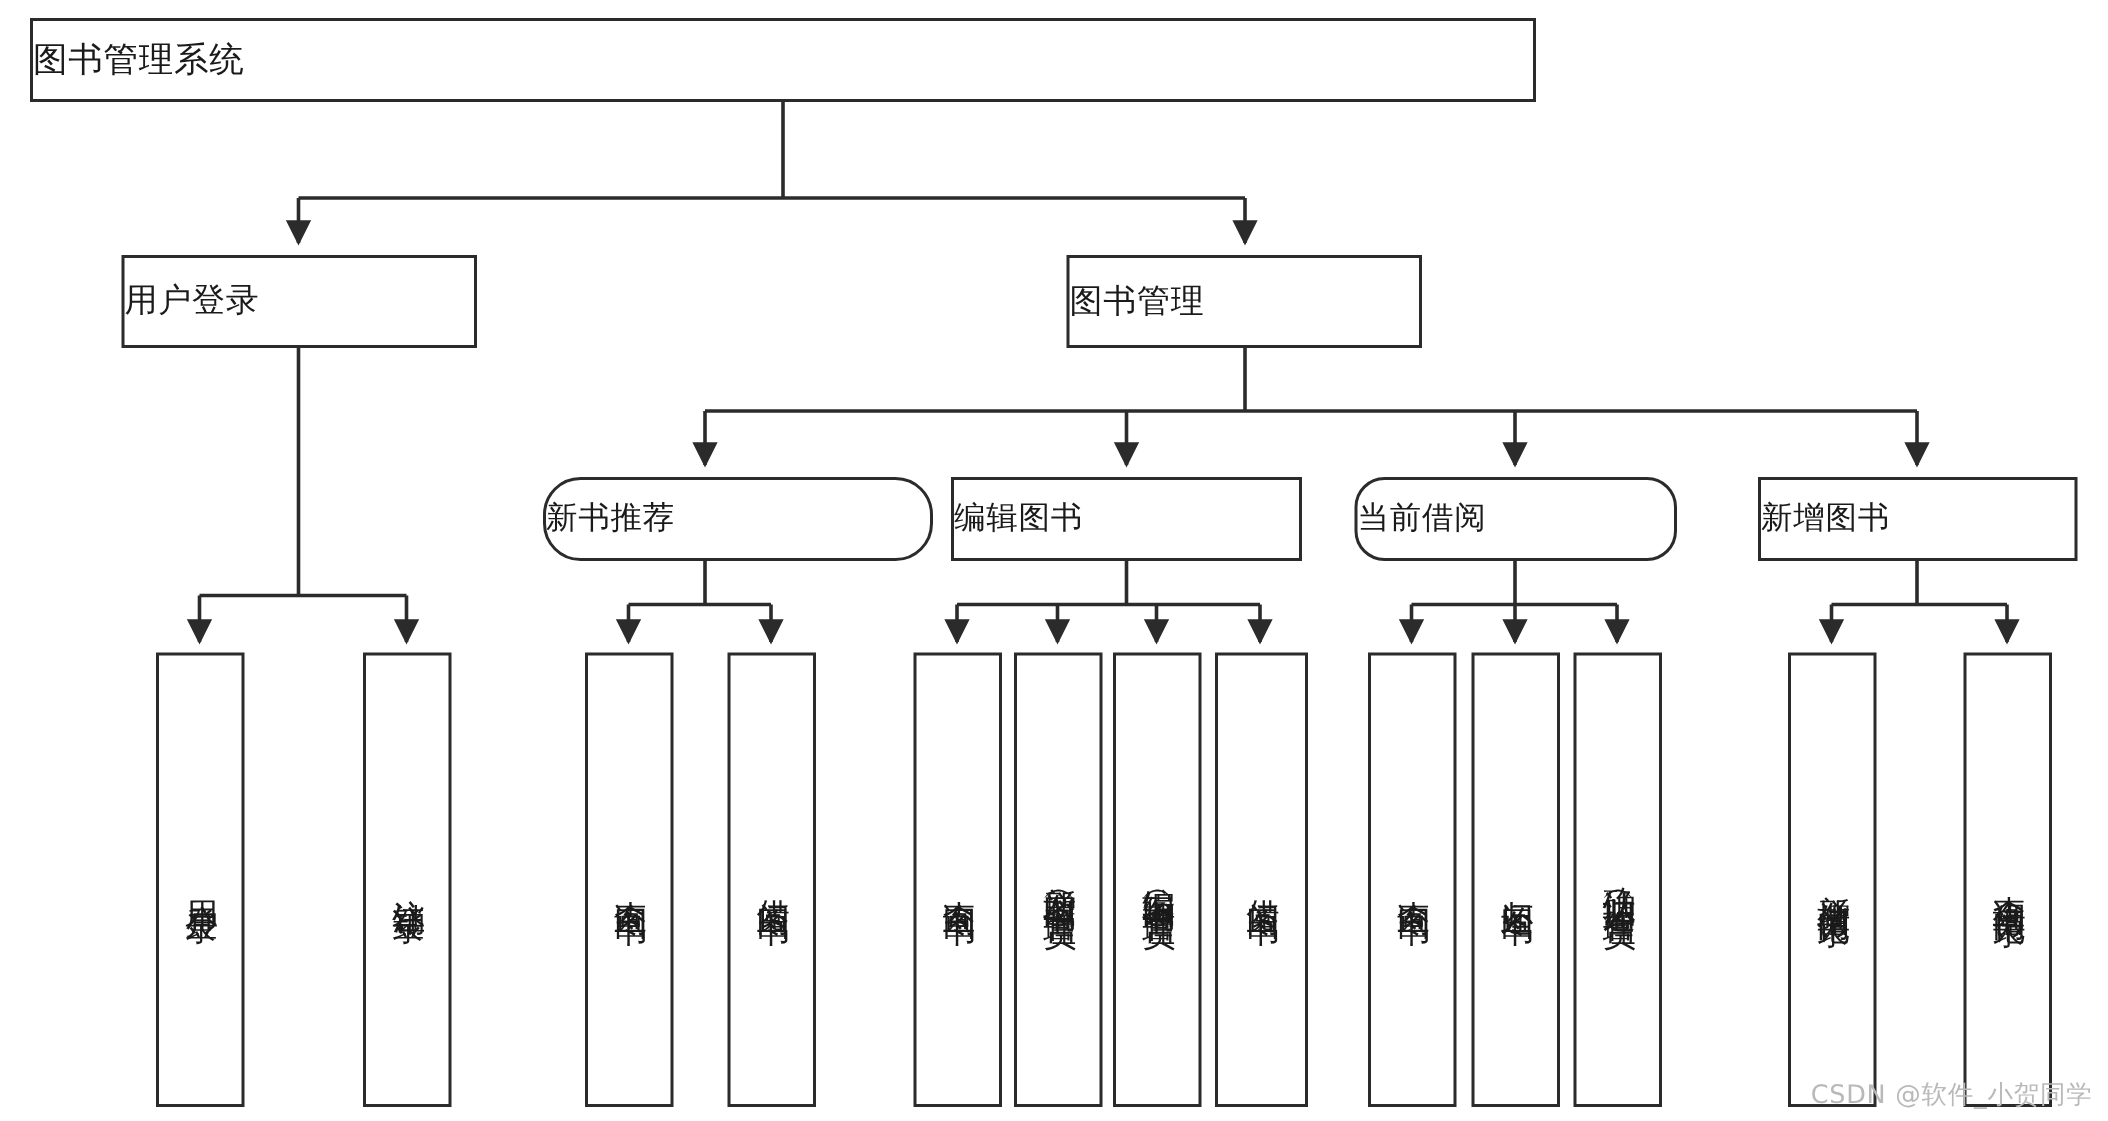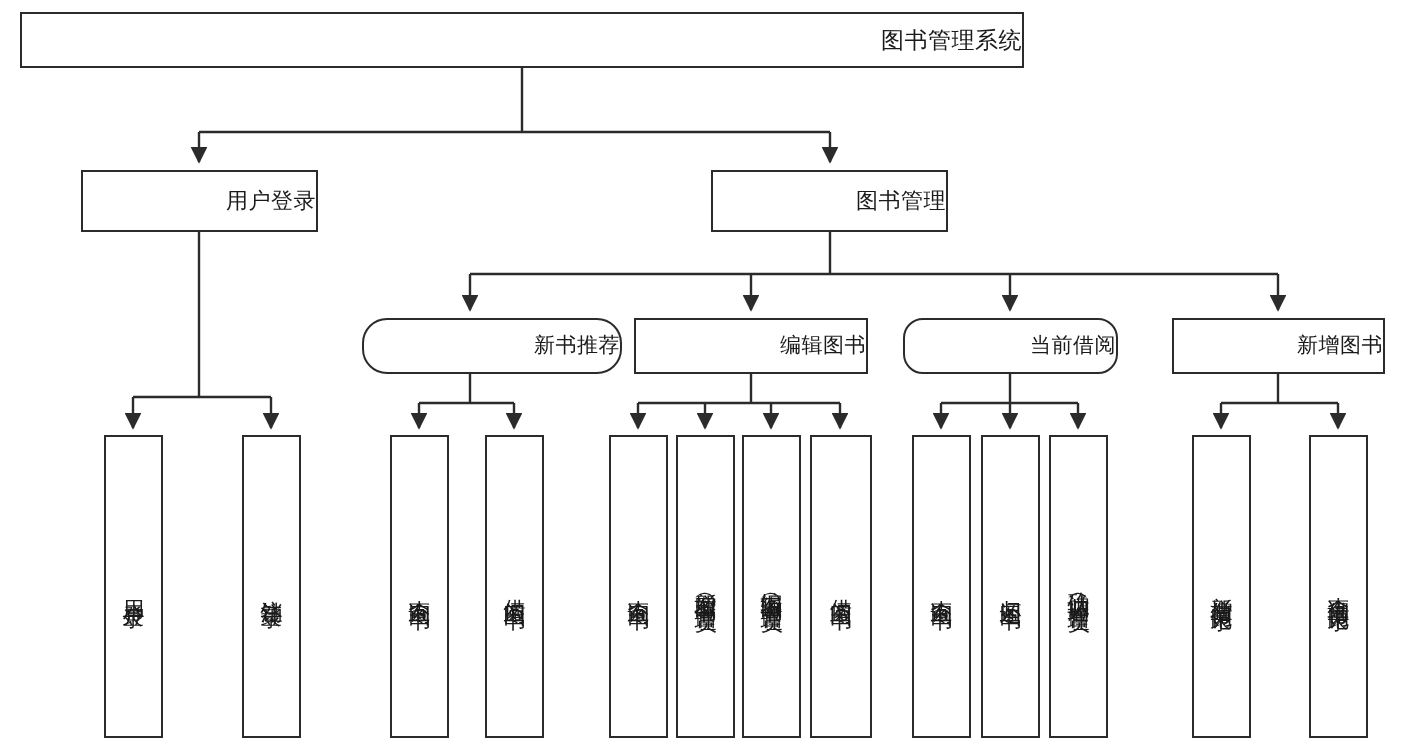--- a/index.html
+++ b/index.html
@@ -26,21 +26,21 @@
     height: 747px;
     pointer-events: none;
   }
   .node {
     position: absolute;
     box-sizing: border-box;
     background: #ffffff;
     border: 2px solid #2b2b2b;
     display: flex;
     align-items: center;
-    justify-content: flex-end;
+    justify-content: flex-start;
     color: #1a1a1a;
   }
   .node.level-root {
     font-size: 23px;
   }
   .node.level-2 {
     font-size: 22px;
   }
   .node.level-3 {
     font-size: 21px;
@@ -193,14 +193,15 @@
     <span class="label">确认归还（管理员）</span>
   </div>
 
   <div class="node leaf" style="left:1192px; top:435px; width:59px; height:303px;">
     <span class="label">新增借阅记录</span>
   </div>
   <div class="node leaf" style="left:1309px; top:435px; width:59px; height:303px;">
     <span class="label">查询借阅记录</span>
   </div>
 
+  <div id="watermark">CSDN @软件_小贺同学</div>
 
 </div>
 
 </body></html>

